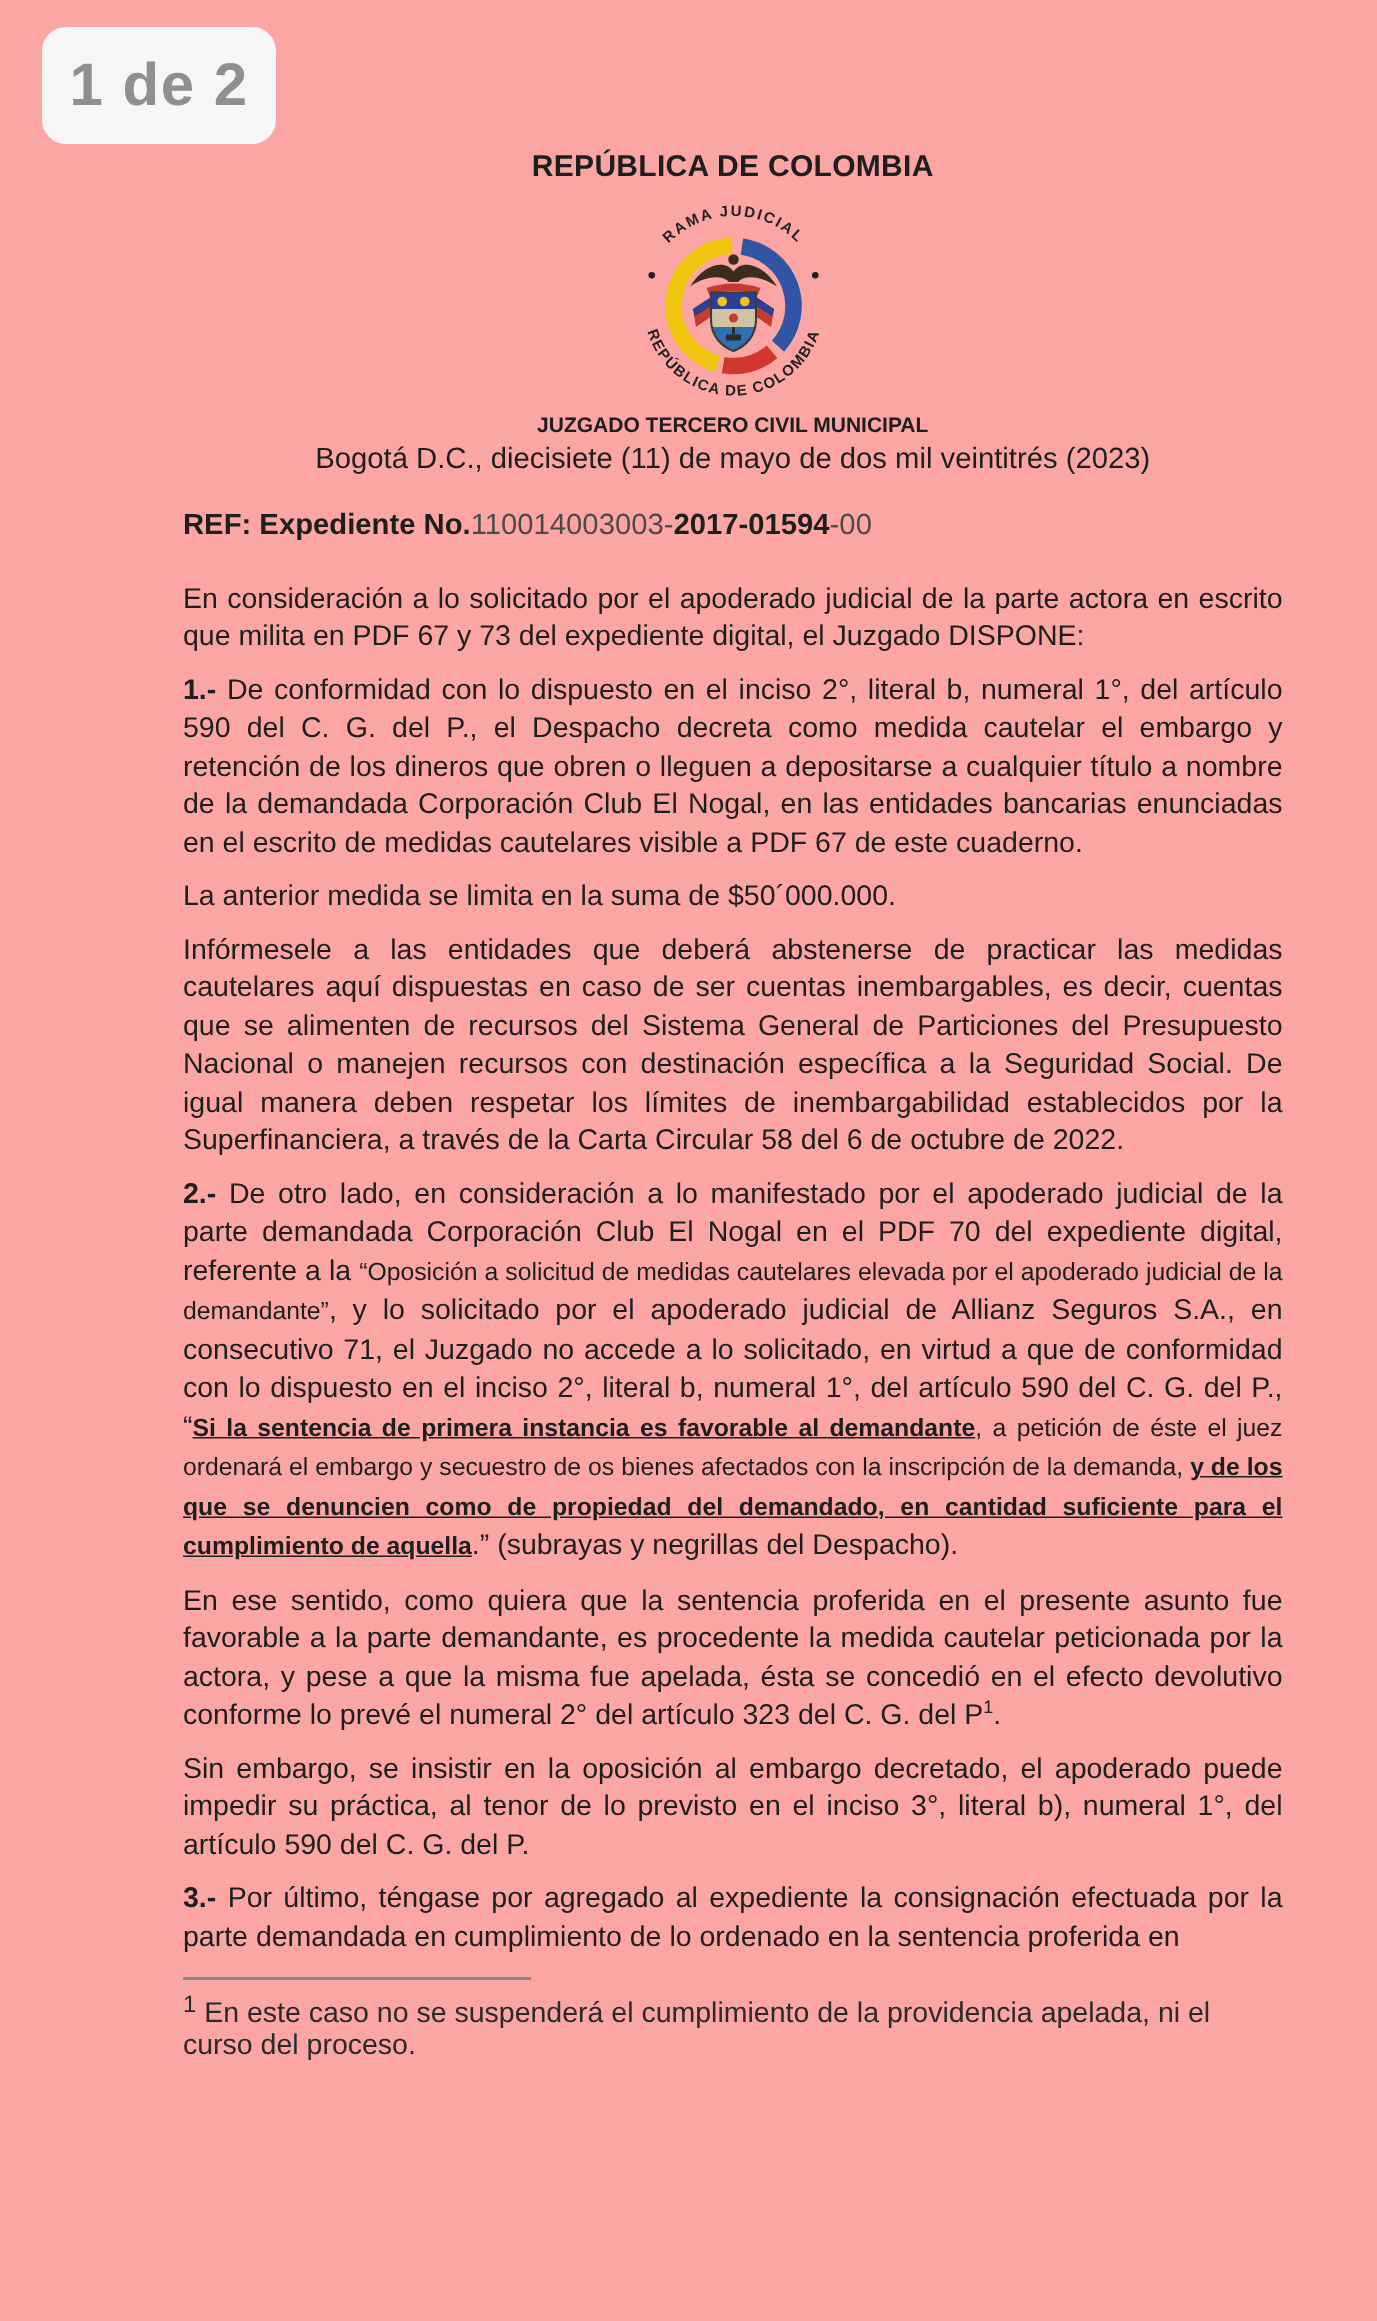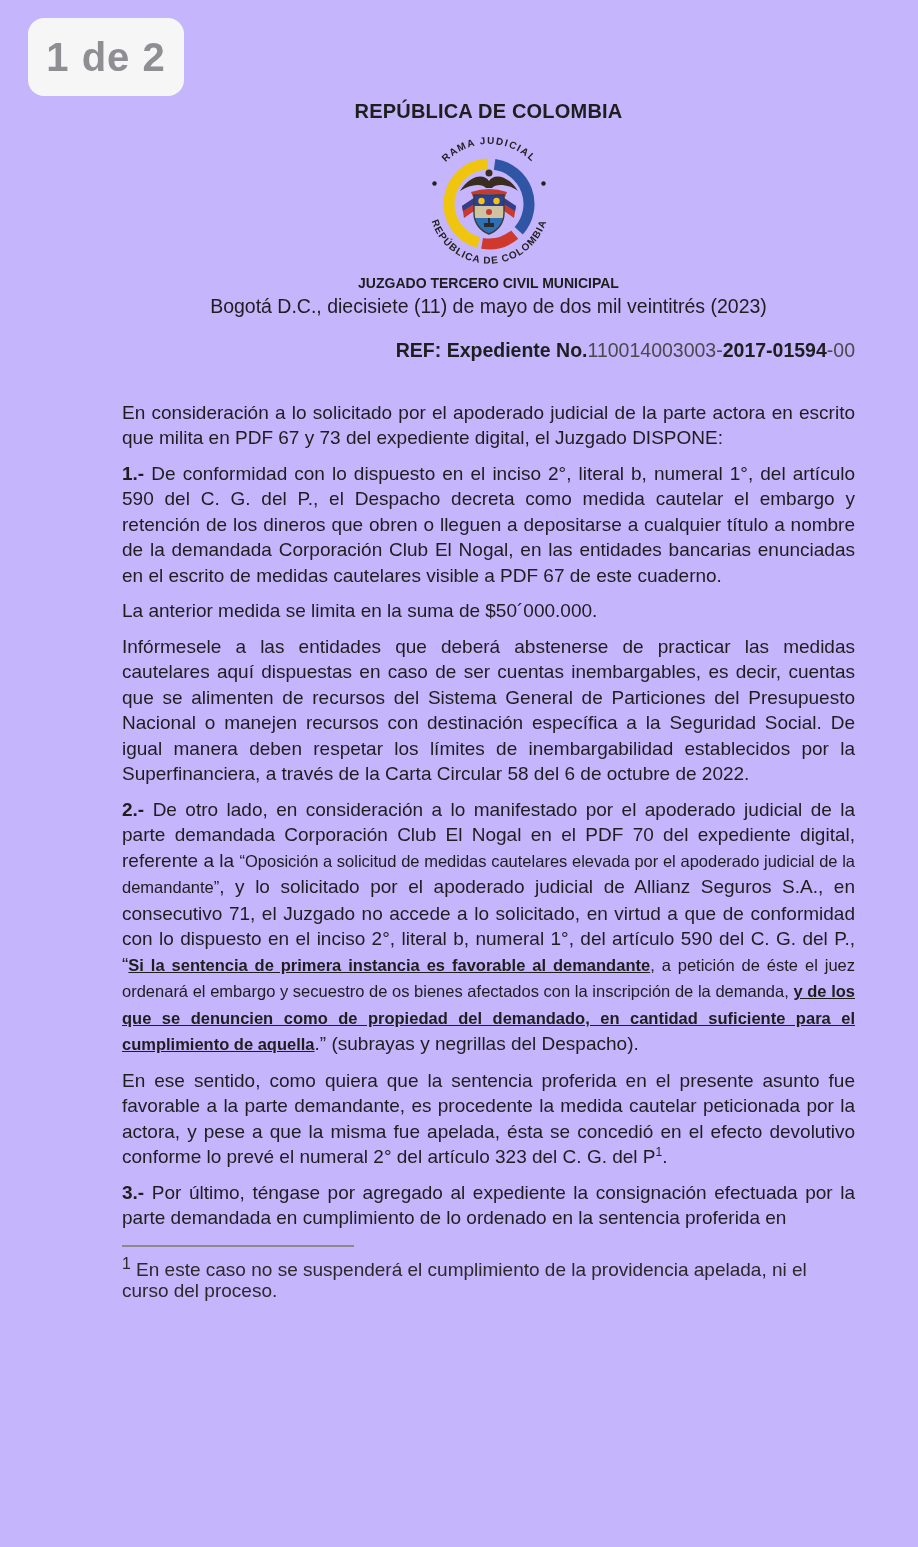--- a/index.html
+++ b/index.html
@@ -1,35 +1,35 @@
 <!DOCTYPE html>
 <html><head>
 <meta charset="utf-8">
 <style>
   html,body{margin:0;padding:0;background:#ffffff;}
   .screen{
-    position:relative;width:918px;height:1547px;background:#c4b5fd;overflow:hidden;
+    position:relative;width:918px;height:1547px;background:#fca5a5;overflow:hidden;
     font-family:"Liberation Sans",sans-serif;color:#1e1e1e;
   }
   .badge{
     position:absolute;left:28px;top:18px;width:156px;height:78px;
     background:#f6f6f7;border-radius:16px;
     display:flex;align-items:center;justify-content:center;
     font-size:40px;font-weight:700;color:#8e8e93;letter-spacing:1px;
   }
   .doc{
     position:absolute;left:122px;top:100px;width:733px;
     font-size:19px;line-height:25.5px;text-align:justify;
   }
   .center{text-align:center;}
   .hline{font-weight:700;font-size:20px;line-height:23px;letter-spacing:.2px;}
   .seal-wrap{width:150px;height:145px;margin:3px auto 1px;}
   .court{font-weight:700;font-size:14px;line-height:23px;}
   .dateline{font-size:19.5px;line-height:23px;}
-  .ref{margin-top:20px;font-size:19.5px;text-align:right;}
+  .ref{margin-top:20px;font-size:19.5px;text-align:left;}
   p.body-para{margin:10px 0 0 0;}
   .b{font-weight:700;}
   .u{text-decoration:underline;}
   .sm{font-size:16.5px;}
   .sup{vertical-align:super;font-size:12px;line-height:0;}
   .muted{color:#4a4a4a;}
   .footnote{margin-top:14px;text-align:left;}
   .fn-rule{width:232px;border:none;border-top:2px solid #8a8a8a;margin:0 0 6px 0;}
   .fn-text{font-size:19px;line-height:21px;color:#2a2a2a;}
   .seal-text{font-weight:700;font-size:10px;fill:#222;}
@@ -98,26 +98,27 @@
           <path d="M60,69 L90,69 L90,87 C90,98 83,105 75,108 C67,105 60,98 60,87 Z" fill="none" stroke="#3c3c3c" stroke-width="1.4"></path>
         </g>
       </svg>
     </div>
 
     <div class="center court">JUZGADO TERCERO CIVIL MUNICIPAL</div>
     <div class="center dateline">Bogotá D.C., diecisiete (11) de mayo de dos mil veintitrés (2023)</div>
 
     <div class="ref"><span class="b">REF: Expediente No.</span><span class="muted">110014003003-</span><span class="b">2017-01594</span><span class="muted">-00</span></div>
 
-    <p class="body-para" style="margin-top:36px"><span>En consideración a lo solicitado por el apoderado judicial de la parte actora en escrito que milita en PDF 67 y 73 del expediente digital, el Juzgado DISPONE:</span></p>
+    <p class="body-para" style="margin-top:23px"><span>En consideración a lo solicitado por el apoderado judicial de la parte actora en escrito que milita en PDF 67 y 73 del expediente digital, el Juzgado DISPONE:</span></p>
     <p class="body-para"><span class="b">1.-</span><span> De conformidad con lo dispuesto en el inciso 2°, literal b, numeral 1°, del artículo 590 del C. G. del P., el Despacho decreta como medida cautelar el embargo y retención de los dineros que obren o lleguen a depositarse a cualquier título a nombre de la demandada Corporación Club El Nogal, en las entidades bancarias enunciadas en el escrito de medidas cautelares visible a PDF 67 de este cuaderno.</span></p>
     <p class="body-para"><span>La anterior medida se limita en la suma de $50´000.000.</span></p>
     <p class="body-para"><span>Infórmesele a las entidades que deberá abstenerse de practicar las medidas cautelares aquí dispuestas en caso de ser cuentas inembargables, es decir, cuentas que se alimenten de recursos del Sistema General de Particiones del Presupuesto Nacional o manejen recursos con destinación específica a la Seguridad Social. De igual manera deben respetar los límites de inembargabilidad establecidos por la Superfinanciera, a través de la Carta Circular 58 del 6 de octubre de 2022.</span></p>
     <p class="body-para"><span class="b">2.-</span><span> De otro lado, en consideración a lo manifestado por el apoderado judicial de la parte demandada Corporación Club El Nogal en el PDF 70 del expediente digital, referente a la </span><span class="sm">“Oposición a solicitud de medidas cautelares elevada por el apoderado judicial de la demandante”</span><span>, y lo solicitado por el apoderado judicial de Allianz Seguros S.A., en consecutivo 71, el Juzgado no accede a lo solicitado, en virtud a que de conformidad con lo dispuesto en el inciso 2°, literal b, numeral 1°, del artículo 590 del C. G. del P., “</span><span class="b u sm">Si la sentencia de primera instancia es favorable al demandante</span><span class="sm">, a petición de éste el juez ordenará el embargo y secuestro de os bienes afectados con la inscripción de la demanda, </span><span class="b u sm">y de los que se denuncien como de propiedad del demandado, en cantidad suficiente para el cumplimiento de aquella</span><span>.” (subrayas y negrillas del Despacho).</span></p>
     <p class="body-para"><span>En ese sentido, como quiera que la sentencia proferida en el presente asunto fue favorable a la parte demandante, es procedente la medida cautelar peticionada por la actora, y pese a que la misma fue apelada, ésta se concedió en el efecto devolutivo conforme lo prevé el numeral 2° del artículo 323 del C. G. del P</span><span class="sup">1</span><span>.</span></p>
+    <p class="body-para"><span>Sin embargo, se insistir en la oposición al embargo decretado, el apoderado puede impedir su práctica, al tenor de lo previsto en el inciso 3°, literal b), numeral 1°, del artículo 590 del C. G. del P.</span></p>
     <p class="body-para"><span class="b">3.-</span><span> Por último, téngase por agregado al expediente la consignación efectuada por la parte demandada en cumplimiento de lo ordenado en la sentencia proferida en</span></p>
 
     <div class="footnote">
       <hr class="fn-rule">
       <div class="fn-text">
         <sup>1</sup><span> En este caso no se suspenderá el cumplimiento de la providencia apelada, ni el curso del proceso.</span>
       </div>
     </div>
 
   </div>

